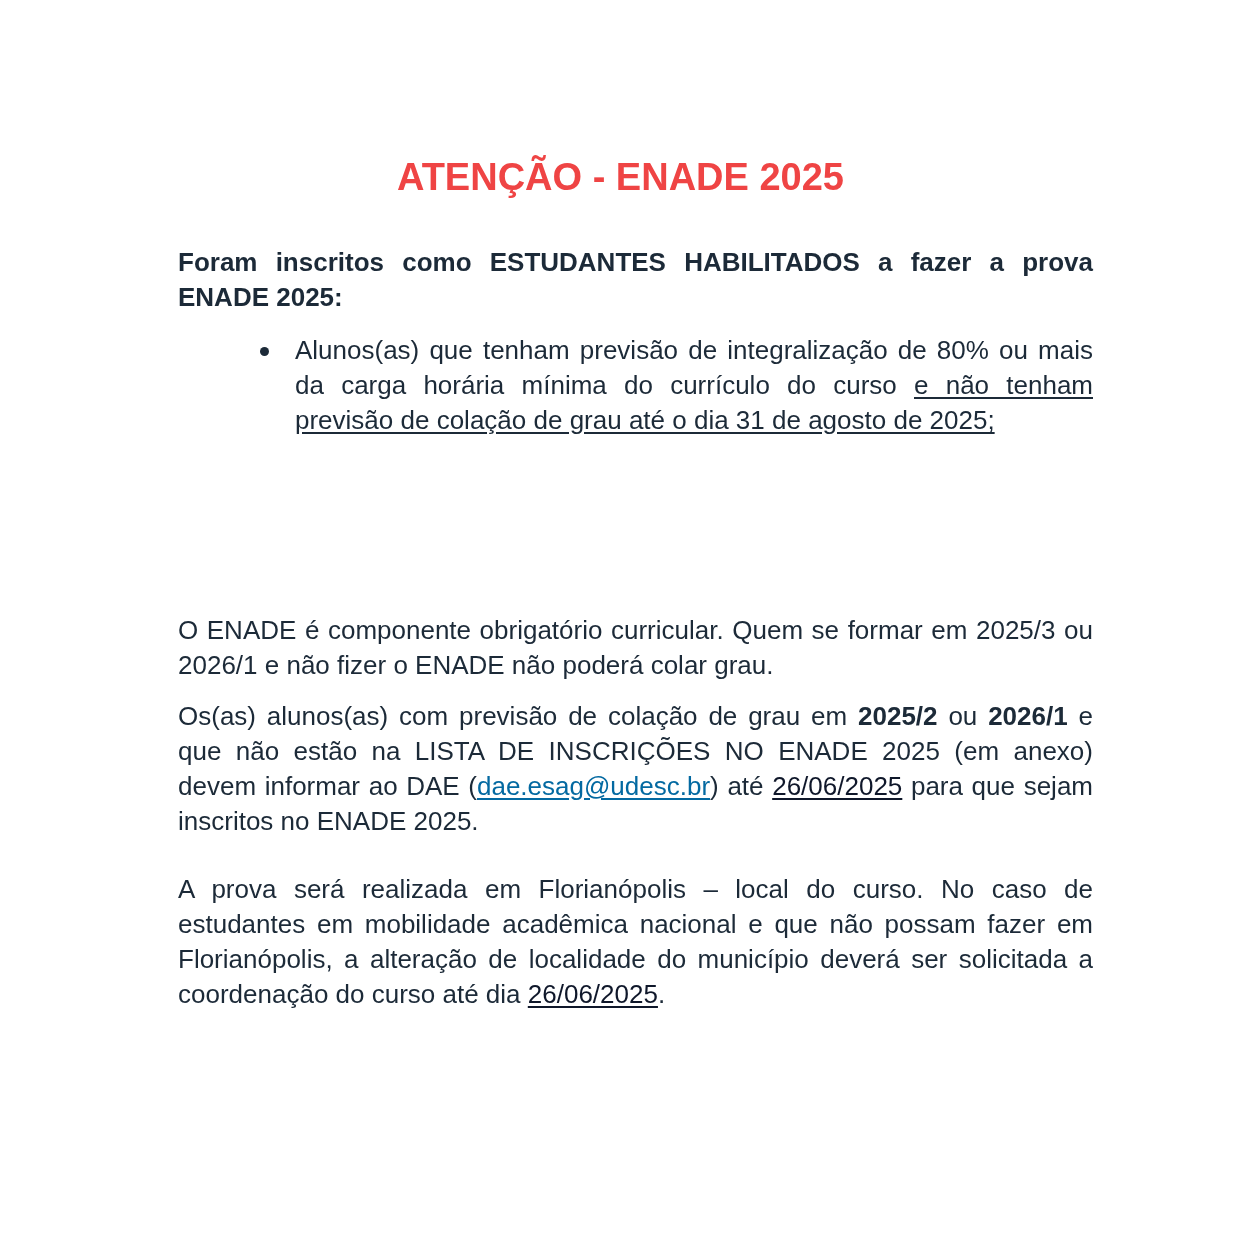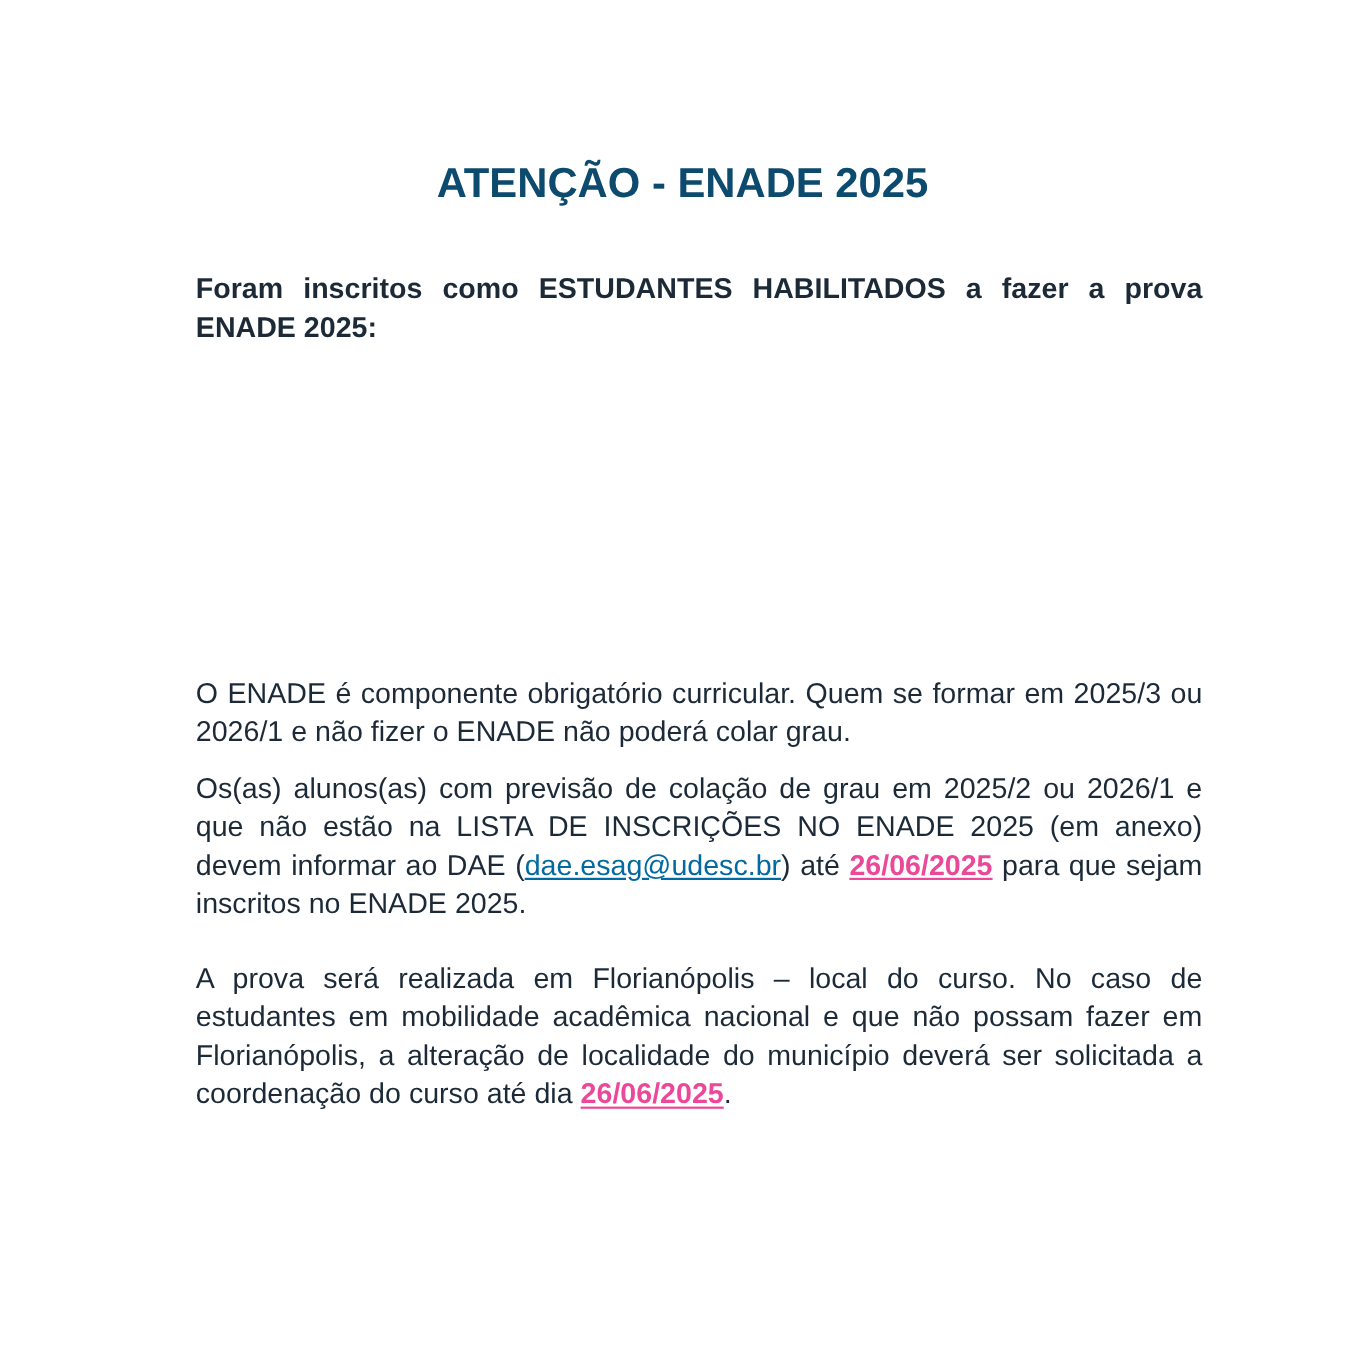--- a/index.html
+++ b/index.html
@@ -1,43 +1,47 @@
 <!DOCTYPE html>
 <html><head>
 <meta charset="utf-8">
 <style>
   html, body { margin: 0; padding: 0; background: #ffffff; }
   body { width: 1241px; height: 1239px; position: relative; overflow: hidden;
          font-family: "Liberation Sans", sans-serif; color: #1c2a38; }
-  .title { position: absolute; left: 0; width: 1241px; top: 146px; text-align: center;
-           font-size: 38px; font-weight: bold; color: #0c4a6e; margin: 0; }
+  .title { position: absolute; left: 0; width: 1241px; top: 156px; text-align: center;
+           font-size: 38px; font-weight: bold; color: #ef4444; margin: 0; }
   .block { position: absolute; left: 178px; width: 915px; font-size: 26px; line-height: 35px;
            text-align: justify; margin: 0; }
   .block.last-left { text-align-last: left; }
   .p1 { top: 245px; font-weight: bold; }
   ul.bullets { position: absolute; left: 295px; width: 798px; top: 333px; margin: 0; padding: 0;
                list-style: none; font-size: 26px; line-height: 35px; text-align: justify; }
   ul.bullets li { position: relative; margin: 0; }
   ul.bullets li .dot { position: absolute; left: -35px; top: 14px; width: 9px; height: 9px;
                         border-radius: 50%; background: #1c2a38; }
   .p2 { top: 613px; }
   .p3 { top: 699px; }
   .p4 { top: 872px; }
   u { text-decoration: underline; text-underline-offset: 3px; }
   .link { color: #0369a1; text-decoration: underline; text-underline-offset: 3px; }
-  .red { color: #ec4899; font-weight: bold; text-decoration: underline; text-underline-offset: 3px; }
-  b { font-weight: normal; }
+  .red { color: #0f172a; font-weight: normal; text-decoration: underline; text-underline-offset: 3px; }
+  b { font-weight: bold; }
 </style>
 </head>
 <body>
 
 <h1 class="title">ATENÇÃO - ENADE 2025</h1>
 
 <p class="block p1 last-left">Foram inscritos como ESTUDANTES HABILITADOS a fazer a prova ENADE 2025:</p>
 
 <ul class="bullets">
+  <li>
+    <span class="dot"></span>
+    <span>Alunos(as) que tenham previsão de integralização de 80% ou mais da carga horária mínima do currículo do curso </span><u>e não tenham previsão de colação de grau até o dia 31 de agosto de 2025;</u>
+  </li>
 </ul>
 
 <p class="block p2 last-left">O ENADE é componente obrigatório curricular. Quem se formar em 2025/3 ou 2026/1 e não fizer o ENADE não poderá colar grau.</p>
 
 <p class="block p3 last-left"><span>Os(as) alunos(as) com previsão de colação de grau em </span><b>2025/2</b><span> ou </span><b>2026/1</b><span> e que não estão na LISTA DE INSCRIÇÕES NO ENADE 2025 (em anexo) devem informar ao DAE (</span><a class="link" href="mailto:dae.esag@udesc.br">dae.esag@udesc.br</a><span>) até </span><span class="red">26/06/2025</span><span> para que sejam inscritos no ENADE 2025.</span></p>
 
 <p class="block p4 last-left"><span>A prova será realizada em Florianópolis – local do curso. No caso de estudantes em mobilidade acadêmica nacional e que não possam fazer em Florianópolis, a alteração de localidade do município deverá ser solicitada a coordenação do curso até dia </span><span class="red">26/06/2025</span><span>.</span></p>
 
 </body></html>

